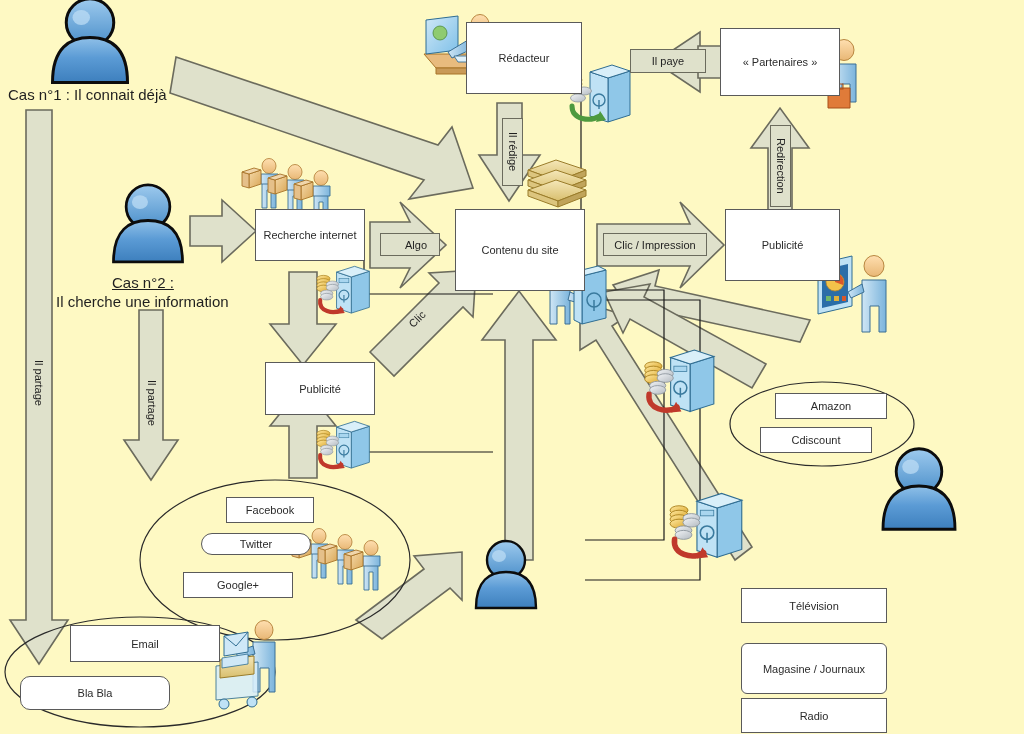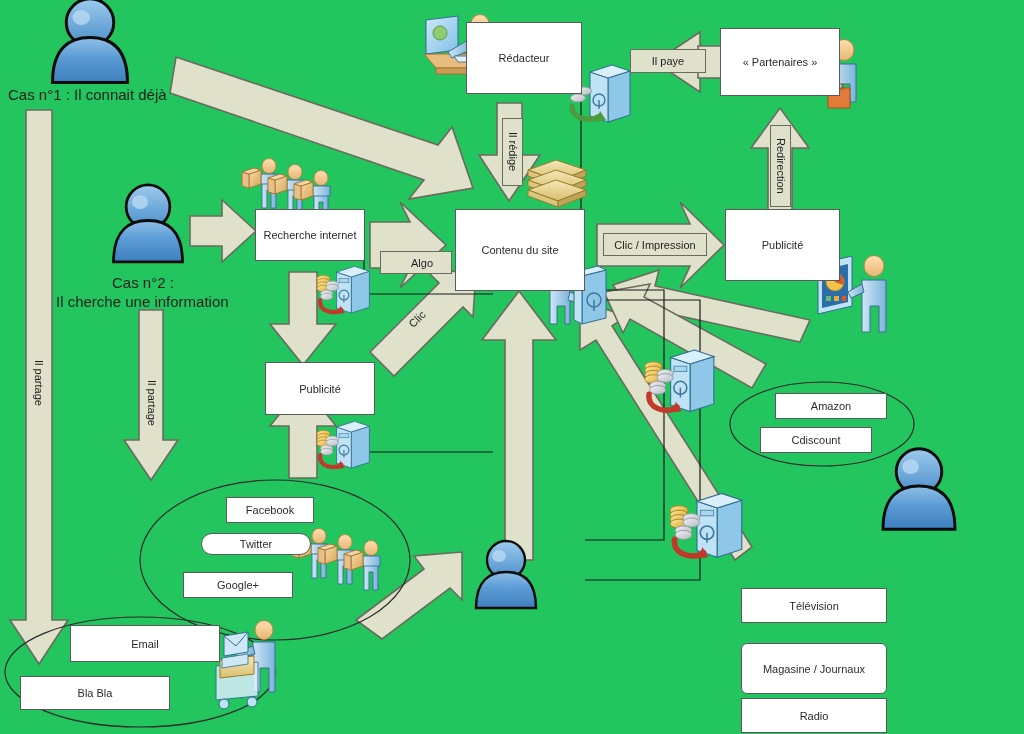--- a/index.html
+++ b/index.html
@@ -6,21 +6,21 @@
     margin: 0; padding: 0;
     background: #ffffff;
   }
   body {
     font-family: "Liberation Sans", sans-serif;
   }
   #canvas {
     position: relative;
     width: 1024px;
     height: 734px;
-    background: #22c55e;
+    background: #fef9c3;
     overflow: hidden;
   }
   #svg-layer {
     position: absolute;
     left: 0; top: 0;
     width: 1024px; height: 734px;
   }
   .node-box {
     position: absolute;
     border: 1px solid #5a5a5a;
@@ -425,21 +425,21 @@
   </div>
 
   <div class="node-box" style="left:183px; top:572px; width:110px; height:26px;">
     <span>Google+</span>
   </div>
 
   <div class="node-box" style="left:70px; top:625px; width:150px; height:37px;">
     <span>Email</span>
   </div>
 
-  <div class="node-box" style="left:20px; top:676px; width:150px; height:34px;">
+  <div class="node-box" style="left:20px; top:676px; width:150px; height:34px;border-radius:10px;">
     <span>Bla Bla</span>
   </div>
 
   <div class="node-box" style="left:741px; top:588px; width:146px; height:35px;">
     <span>Télévision</span>
   </div>
 
   <div class="node-box" style="left:741px; top:643px; width:146px; height:51px;border-radius:6px;">
     <span>Magasine / Journaux</span>
   </div>
@@ -453,21 +453,21 @@
   </div>
 
   <div class="arrow-label vert" style="left:770px; top:125px; width:21px; height:82px;">
     <span>Redirection</span>
   </div>
 
   <div class="arrow-label vert" style="left:502px; top:118px; width:21px; height:68px;">
     <span>Il rédige</span>
   </div>
 
-  <div class="arrow-label" style="left:380px; top:251px; width:72px; height:23px;padding-left:12px;">
+  <div class="arrow-label" style="left:380px; top:233px; width:60px; height:23px;padding-left:12px;">
     <span>Algo</span>
   </div>
 
   <div class="arrow-label" style="left:603px; top:233px; width:104px; height:23px;">
     <span>Clic / Impression</span>
   </div>
 
   <div class="arrow-label bare" style="left:399px; top:310px; width:36px; height:18px; transform:rotate(-45deg);">
     <span>Clic</span>
   </div>
@@ -477,21 +477,21 @@
   </div>
 
   <div class="arrow-label bare vert" style="left:142px; top:368px; width:20px; height:70px;">
     <span>Il partage</span>
   </div>
 
   <div class="label-plain" style="left:8px; top:86px;">
     <span>Cas n°1 : Il connait déjà</span>
   </div>
 
-  <div class="label-plain" style="left:112px; top:274px;">
+  <div class="label-plain" style="left:112px; top:274px;text-decoration:underline;">
     <span>Cas n°2 :</span>
   </div>
   <div class="label-plain" style="left:56px; top:293px;">
     <span>Il cherche une information</span>
   </div>
 
 
 
 </div>
 

